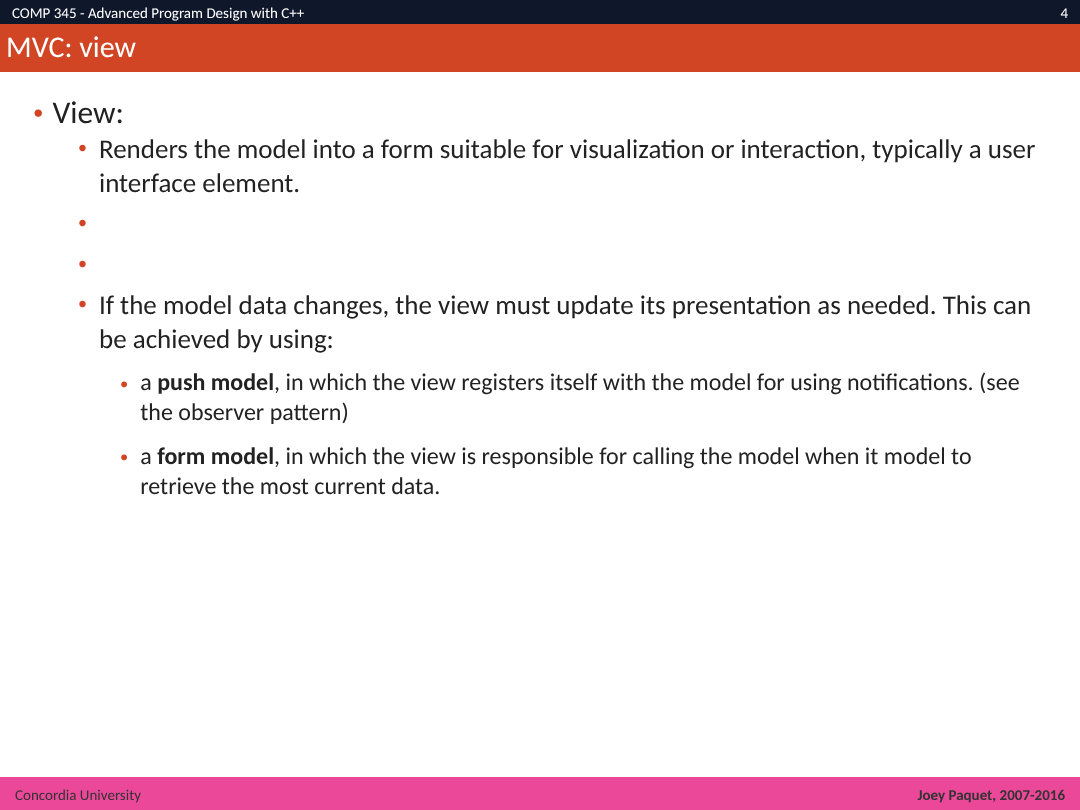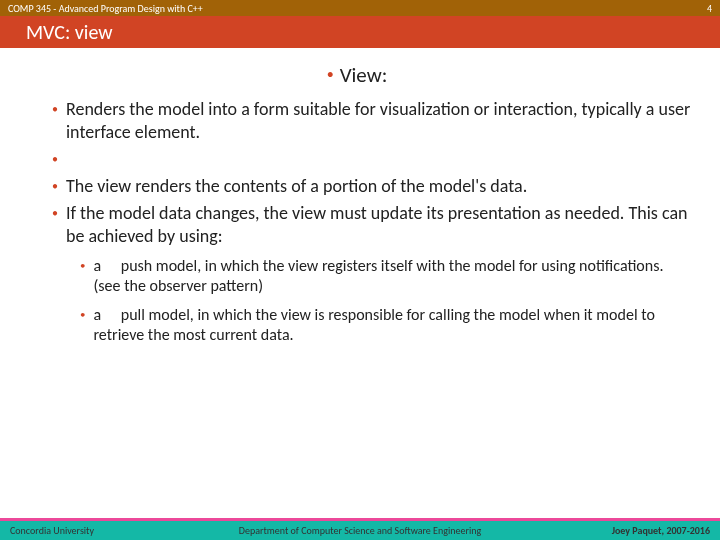--- a/index.html
+++ b/index.html
@@ -5,48 +5,46 @@
   * { margin: 0; padding: 0; box-sizing: border-box; }
   body {
     width: 720px;
     height: 540px;
     font-family: "Segoe UI", "Calibri", Arial, sans-serif;
     background: #fff;
     position: relative;
     overflow: hidden;
   }
   .topbar {
-    background: #a16207;
+    background: #0f172a;
     color: #fff;
     height: 16px;
     display: flex;
     justify-content: space-between;
     align-items: center;
     padding: 0 8px;
     font-size: 10px;
   }
   .title-band {
     background: #d14424;
     color: #fff;
     height: 32px;
     display: flex;
     align-items: center;
-    padding-left: 26px;
+    padding-left: 4px;
     font-size: 20px;
     font-weight: 300;
   }
   .content {
     padding: 14px 28px 0 28px;
     color: #222;
   }
   .lvl1 {
     font-size: 21px;
-    margin-bottom: 10px;
     margin-left: -6px;
-    text-align: center;
   }
   .lvl1 .bullet { color: #d14424; font-size: 14px; vertical-align: 3px; margin-right: 6px; }
   .lvl2 {
     font-size: 18px;
     margin-left: 24px;
     margin-bottom: 4px;
     line-height: 1.28;
     display: flex;
   }
   .lvl2 .bullet { color: #d14424; font-size: 12px; margin-right: 8px; line-height: 1.9; flex-shrink: 0; }
@@ -58,32 +56,32 @@
     line-height: 1.28;
     display: flex;
   }
   .lvl3 .bullet { color: #d14424; font-size: 11px; margin-right: 8px; line-height: 1.9; flex-shrink: 0; }
   .footer {
     position: absolute;
     bottom: 0;
     left: 0;
     right: 0;
     height: 22px;
-    border-top: 3px solid #ec4899;
+    border-top: 1px solid #ec4899;
     display: flex;
     align-items: center;
     font-size: 10px;
     color: #333;
-    background: #14b8a6;
+    background: #ec4899;
     margin-top: 12px;
   }
   .footer-left { position: absolute; left: 10px; }
   .footer-center { width: 100%; text-align: center; }
   .footer-right { position: absolute; right: 10px; font-weight: bold; }
-  b { font-weight: 400; margin-left: 16px; }
+  b { font-weight: 700; }
 </style>
 </head>
 <body>
 
 <div class="topbar">
   <span>COMP 345 - Advanced Program Design with C++</span>
   <span>4</span>
 </div>
 
 <div class="title-band">
@@ -97,38 +95,36 @@
 
   <div class="lvl2">
     <span class="bullet">•</span>
     <span>Renders the model into a form suitable for visualization or interaction, typically a user interface element.</span>
   </div>
   <div class="lvl2">
     <span class="bullet">•</span>
   </div>
   <div class="lvl2">
     <span class="bullet">•</span>
-    <span>The view renders the contents of a portion of the model's data.</span>
   </div>
   <div class="lvl2">
     <span class="bullet">•</span>
     <span>If the model data changes, the view must update its presentation as needed. This can be achieved by using:</span>
   </div>
 
   <div class="lvl3">
     <span class="bullet">•</span>
     <span>
       <span>a </span><b>push model</b><span>, in which the view registers itself with the model for using notifications. (see the observer pattern)</span>
     </span>
   </div>
   <div class="lvl3">
     <span class="bullet">•</span>
     <span>
-      <span>a </span><b>pull model</b><span>, in which the view is responsible for calling the model when it model to retrieve the most current data.</span>
+      <span>a </span><b>form model</b><span>, in which the view is responsible for calling the model when it model to retrieve the most current data.</span>
     </span>
   </div>
 </div>
 
 <div class="footer">
   <span class="footer-left">Concordia University</span>
-  <span class="footer-center">Department of Computer Science and Software Engineering</span>
   <span class="footer-right">Joey Paquet, 2007-2016</span>
 </div>
 
 </body></html>

